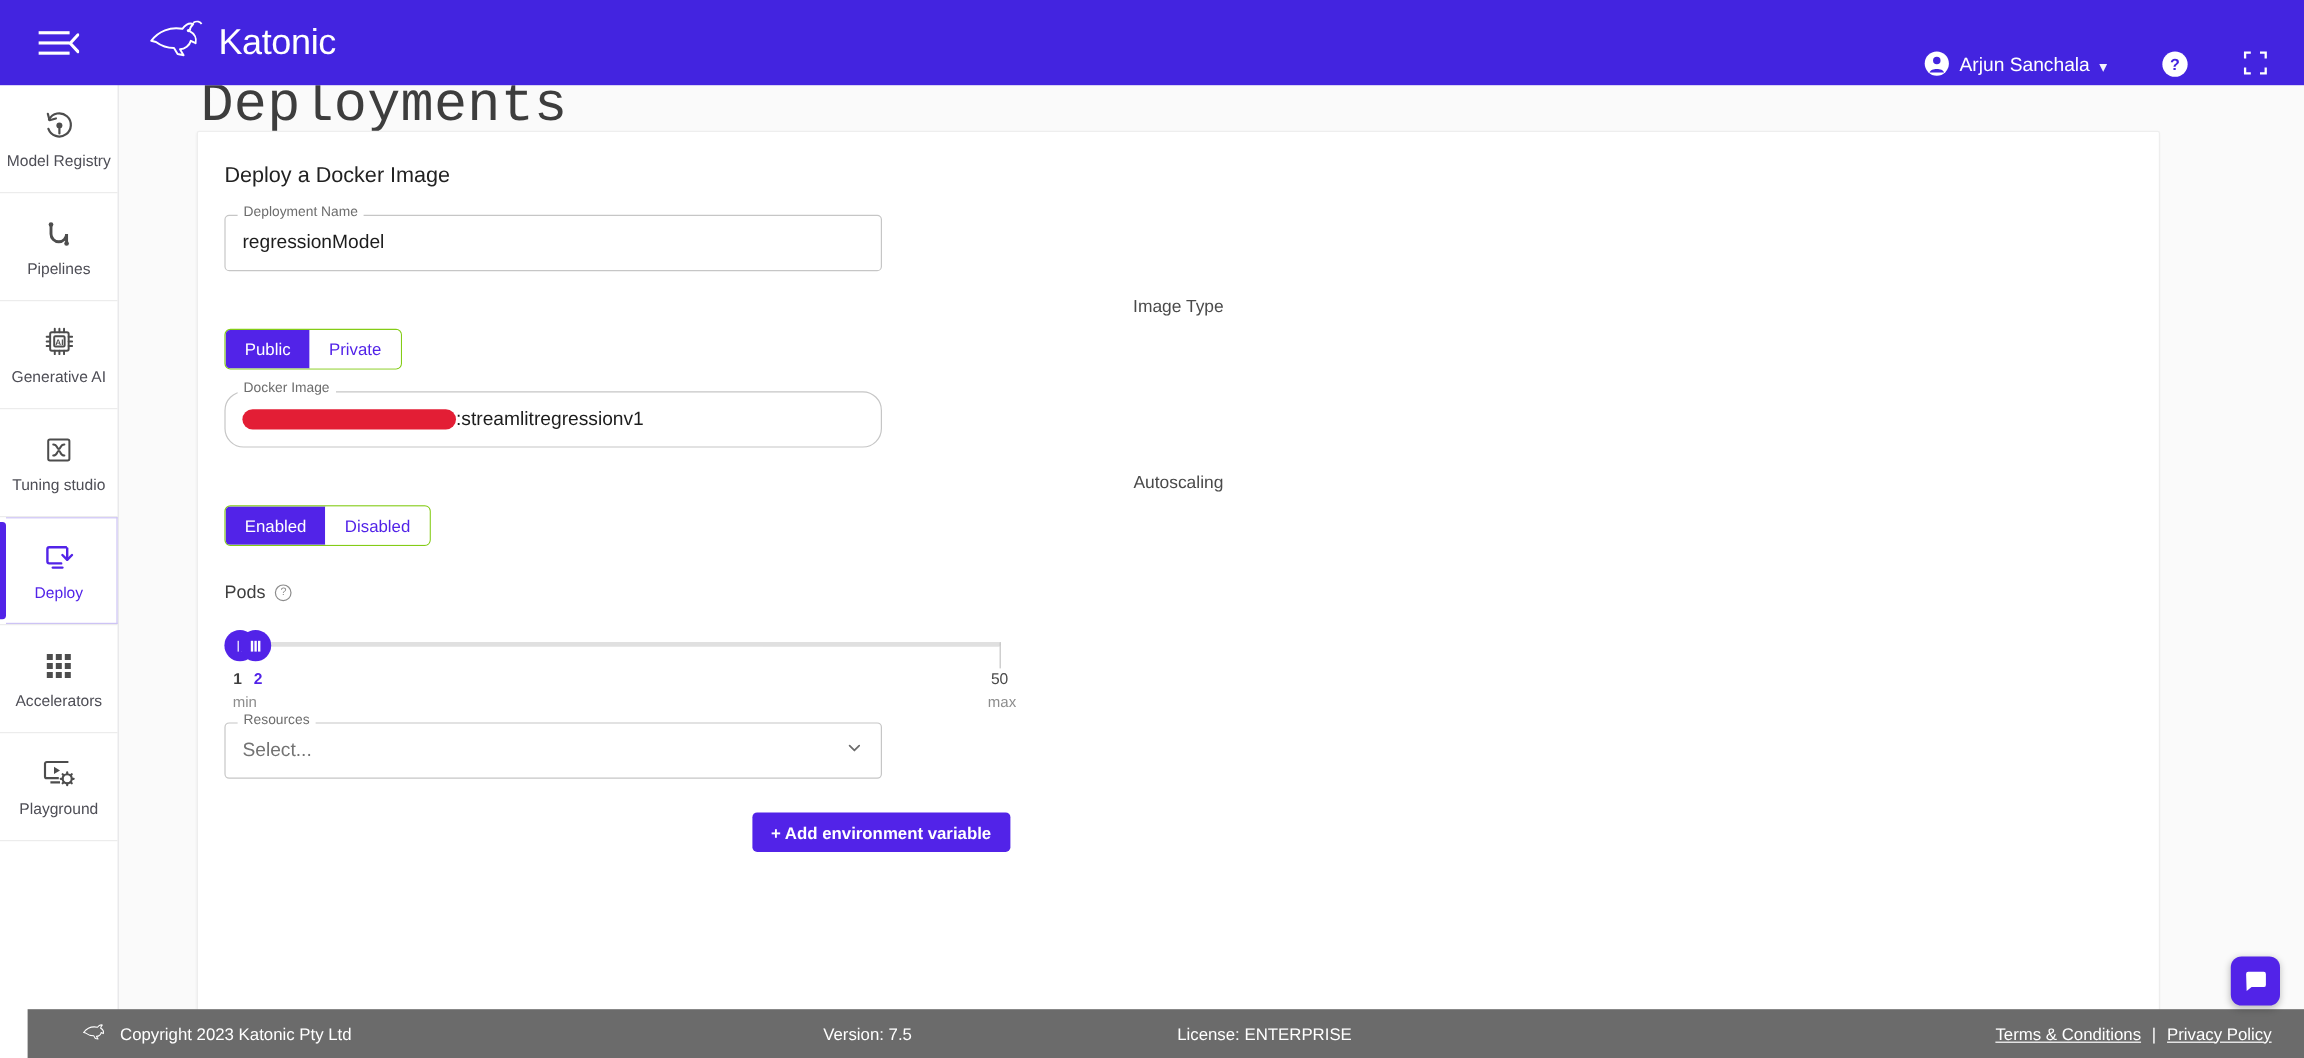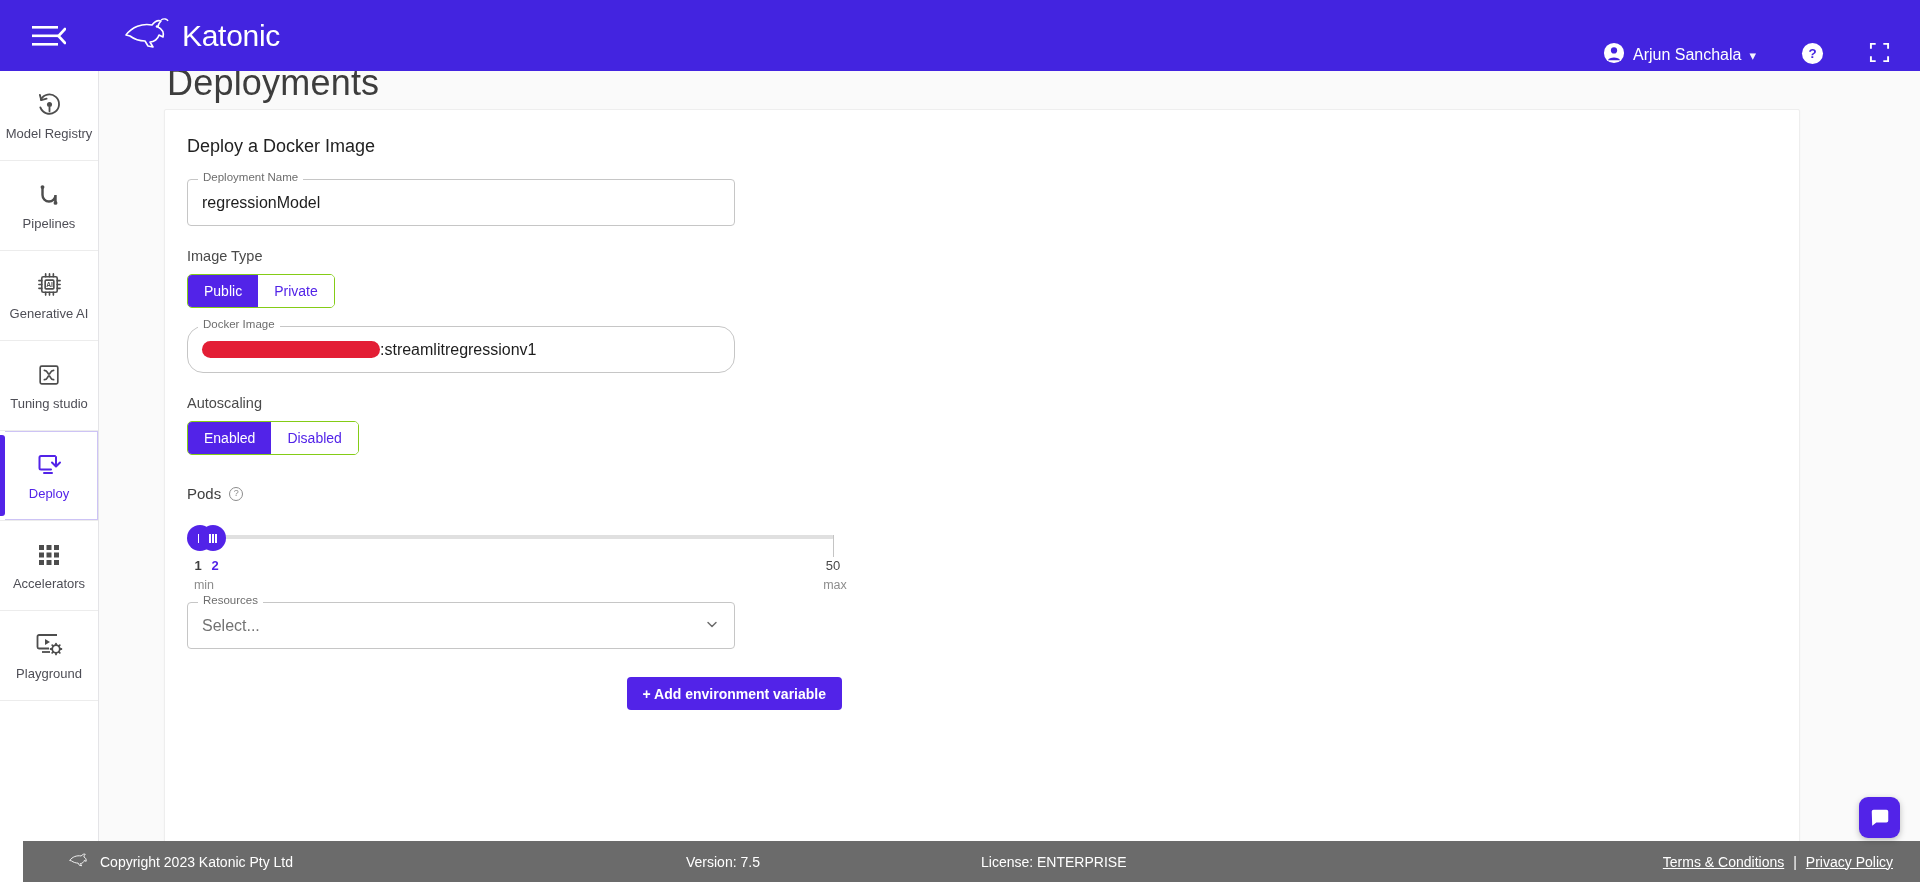--- a/index.html
+++ b/index.html
@@ -99,27 +99,28 @@
 
   
   .main {
     position: absolute;
     top: 71px; left: 99px;
     width: 1821px; height: 811px;
     background: #fafafa;
     overflow: hidden;
   }
   .page-title {
-    font-size: 36px;
+    font-size: 46px;
     font-weight: 300;
     color: #3d3d3d;
     padding: 0 0 0 68px;
     line-height: 1;
     margin-top: -6px;
     letter-spacing: 0.2px;
+    font-family: Liberation Mono, monospace;
   }
   .card {
     position: absolute;
     left: 65px; top: 38px;
     width: 1636px;
     min-height: 760px;
     background: #ffffff;
     border: 1px solid #eeeeee;
     border-radius: 2px;
     box-shadow: 0 1px 2px rgba(0,0,0,.04);
@@ -169,20 +170,21 @@
     background: #e31e35;
     border-radius: 9px;
     vertical-align: middle;
     margin-right: 0px;
   }
 
   .group-label {
     font-size: 14.5px;
     color: #4a4a4a;
     margin: 22px 0 10px 0;
+    text-align: center;
   }
 
   
   .toggle-group {
     display: inline-flex;
     border: 1px solid #84cc16;
     border-radius: 5px;
     overflow: hidden;
   }
   .toggle-opt {

